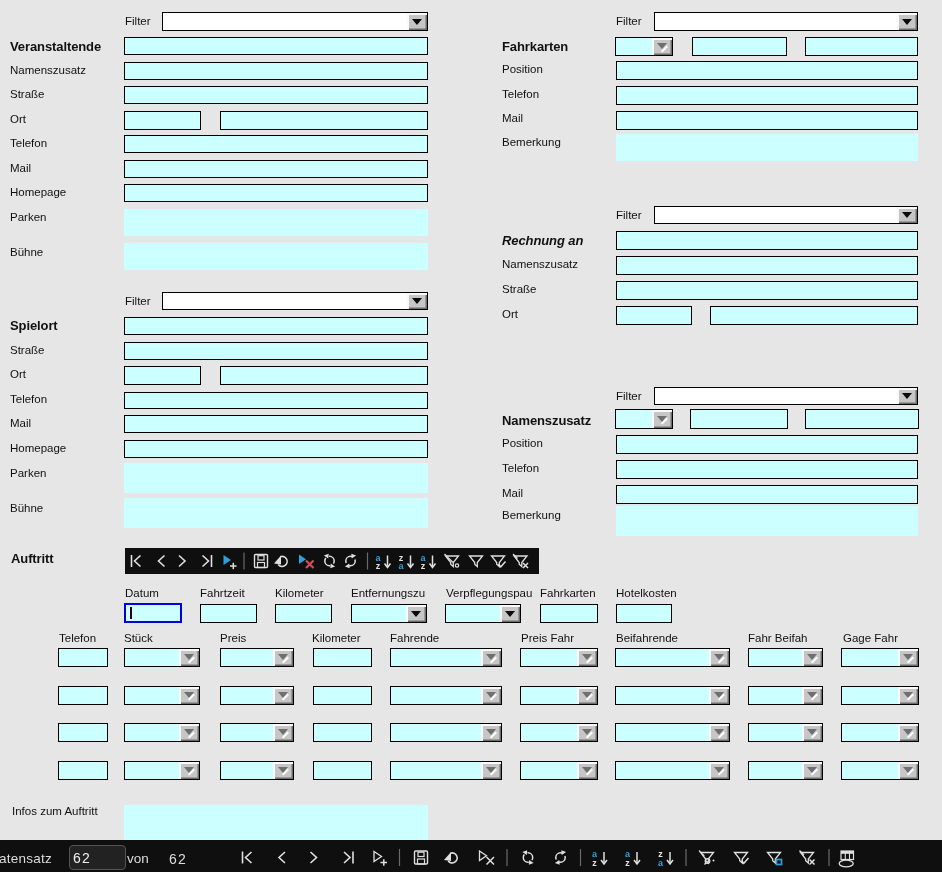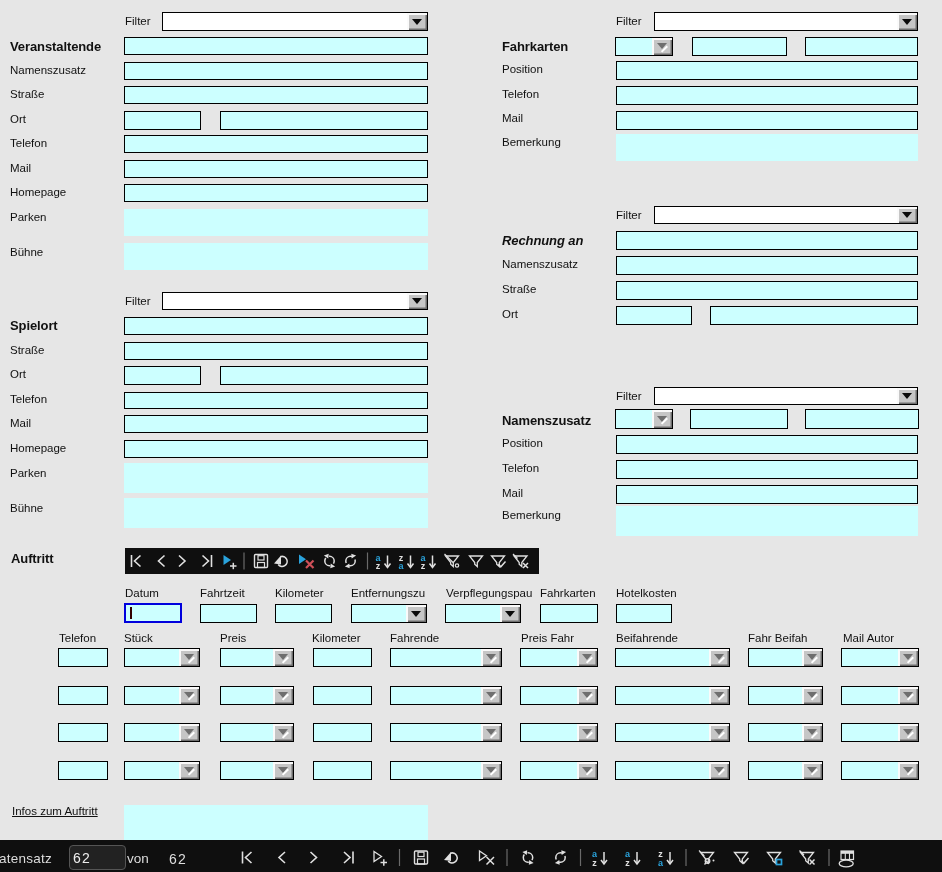--- a/index.html
+++ b/index.html
@@ -177,21 +177,21 @@
 <div class="f" style="left:540px;top:604px;width:58px;height:19px;"></div>
 <div class="f" style="left:616px;top:604px;width:56px;height:19px;"></div>
 <div class="sm" style="left:59px;top:632px;">Telefon</div>
 <div class="sm" style="left:124px;top:632px;">Stück</div>
 <div class="sm" style="left:220px;top:632px;">Preis</div>
 <div class="sm" style="left:312px;top:632px;">Kilometer</div>
 <div class="sm" style="left:390px;top:632px;">Fahrende</div>
 <div class="sm" style="left:521px;top:632px;">Preis Fahr</div>
 <div class="sm" style="left:616px;top:632px;">Beifahrende</div>
 <div class="sm" style="left:748px;top:632px;">Fahr Beifah</div>
-<div class="sm" style="left:843px;top:632px;">Mail Autor</div>
+<div class="sm" style="left:843px;top:632px;">Gage Fahr</div>
 <div class="f" style="left:58px;top:648px;width:50px;height:19px;"></div>
 <div class="cc" style="left:124px;top:648px;width:76px;height:19px;">
     <div class="btnd"></div>
   </div>
 <div class="cc" style="left:220px;top:648px;width:74px;height:19px;">
     <div class="btnd"></div>
   </div>
 <div class="f" style="left:313px;top:648px;width:59px;height:19px;"></div>
 <div class="cc" style="left:390px;top:648px;width:112px;height:19px;">
     <div class="btnd"></div>
@@ -270,21 +270,21 @@
   </div>
 <div class="cc" style="left:615px;top:760.5px;width:115px;height:19px;">
     <div class="btnd"></div>
   </div>
 <div class="cc" style="left:748px;top:760.5px;width:75px;height:19px;">
     <div class="btnd"></div>
   </div>
 <div class="cc" style="left:841px;top:760.5px;width:78px;height:19px;">
     <div class="btnd"></div>
   </div>
-<div class="lab" style="left:12px;top:805px;text-decoration:underline;">Infos zum Auftritt</div>
+<div class="lab" style="left:12px;top:805px;">Infos zum Auftritt</div>
 <div class="patch" style="left:124px;top:805px;width:304px;height:35px;"></div>
 <div class="tb" style="left:0;top:840px;width:942px;height:32px;"><div style="position:absolute;left:-1px;top:11px;font-size:13.5px;letter-spacing:0.25px;color:#ddd;">atensatz</div><div style="position:absolute;left:69px;top:5px;width:57px;height:25px;background:#222;border:1.5px solid #555;border-radius:4px;box-sizing:border-box;color:#eee;font-size:14px;line-height:25px;padding-left:3px;letter-spacing:1.2px;">62</div><div style="position:absolute;left:127px;top:11px;font-size:13.5px;color:#ddd;">von</div><div style="position:absolute;left:169px;top:11px;font-size:14px;letter-spacing:1.2px;color:#ddd;">62</div><svg width="942" height="32">
       <path d="M251.5,12.0 L245.5,17.5 L251.5,23.0" stroke="#e0e0e0" stroke-width="1.6" fill="none"></path>
       <line x1="242.5" y1="11.5" x2="242.5" y2="23.5" stroke="#e0e0e0" stroke-width="1.6"></line>
       <path d="M285.0,12.0 L279.0,17.5 L285.0,23.0" stroke="#e0e0e0" stroke-width="1.6" fill="none"></path>
       <path d="M310.5,12.0 L316.5,17.5 L310.5,23.0" stroke="#e0e0e0" stroke-width="1.6" fill="none"></path>
       <path d="M344.0,12.0 L350.0,17.5 L344.0,23.0" stroke="#e0e0e0" stroke-width="1.6" fill="none"></path>
       <line x1="353.0" y1="11.5" x2="353.0" y2="23.5" stroke="#e0e0e0" stroke-width="1.6"></line>
       <path d="M374,11.5 L381.5,16.5 L374,21.5 Z" fill="none" stroke="#e0e0e0" stroke-width="1.3"></path>
       <line x1="380.5" y1="22.5" x2="387" y2="22.5" stroke="#e0e0e0" stroke-width="1.5"></line>

